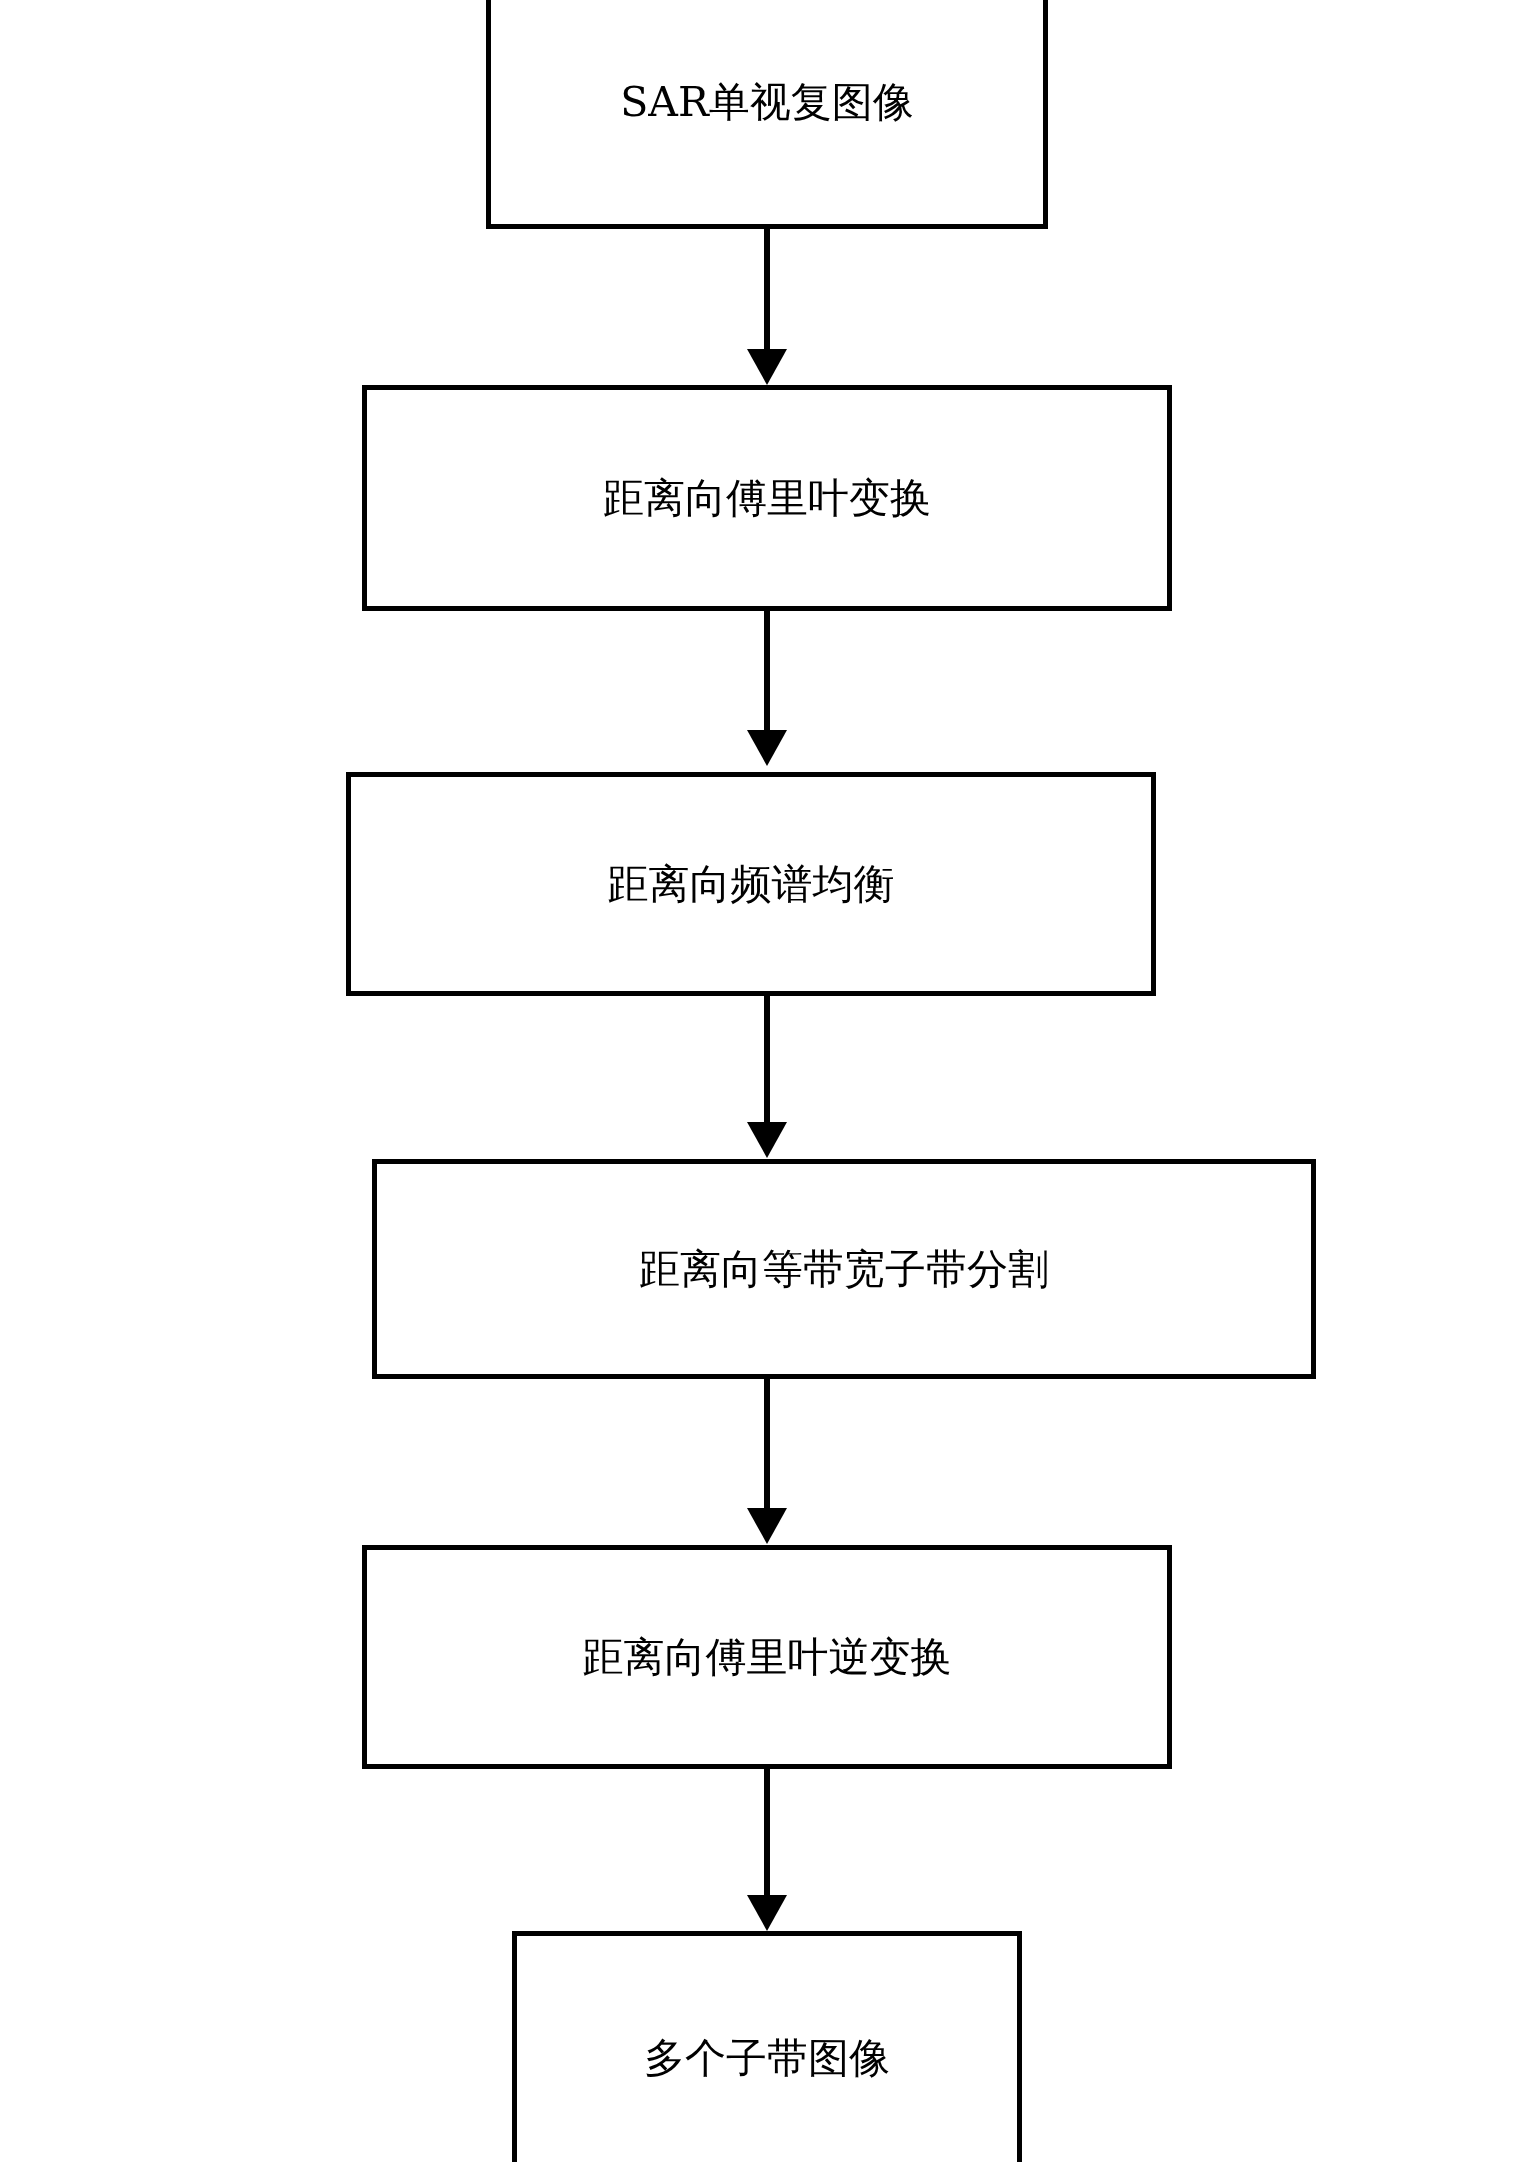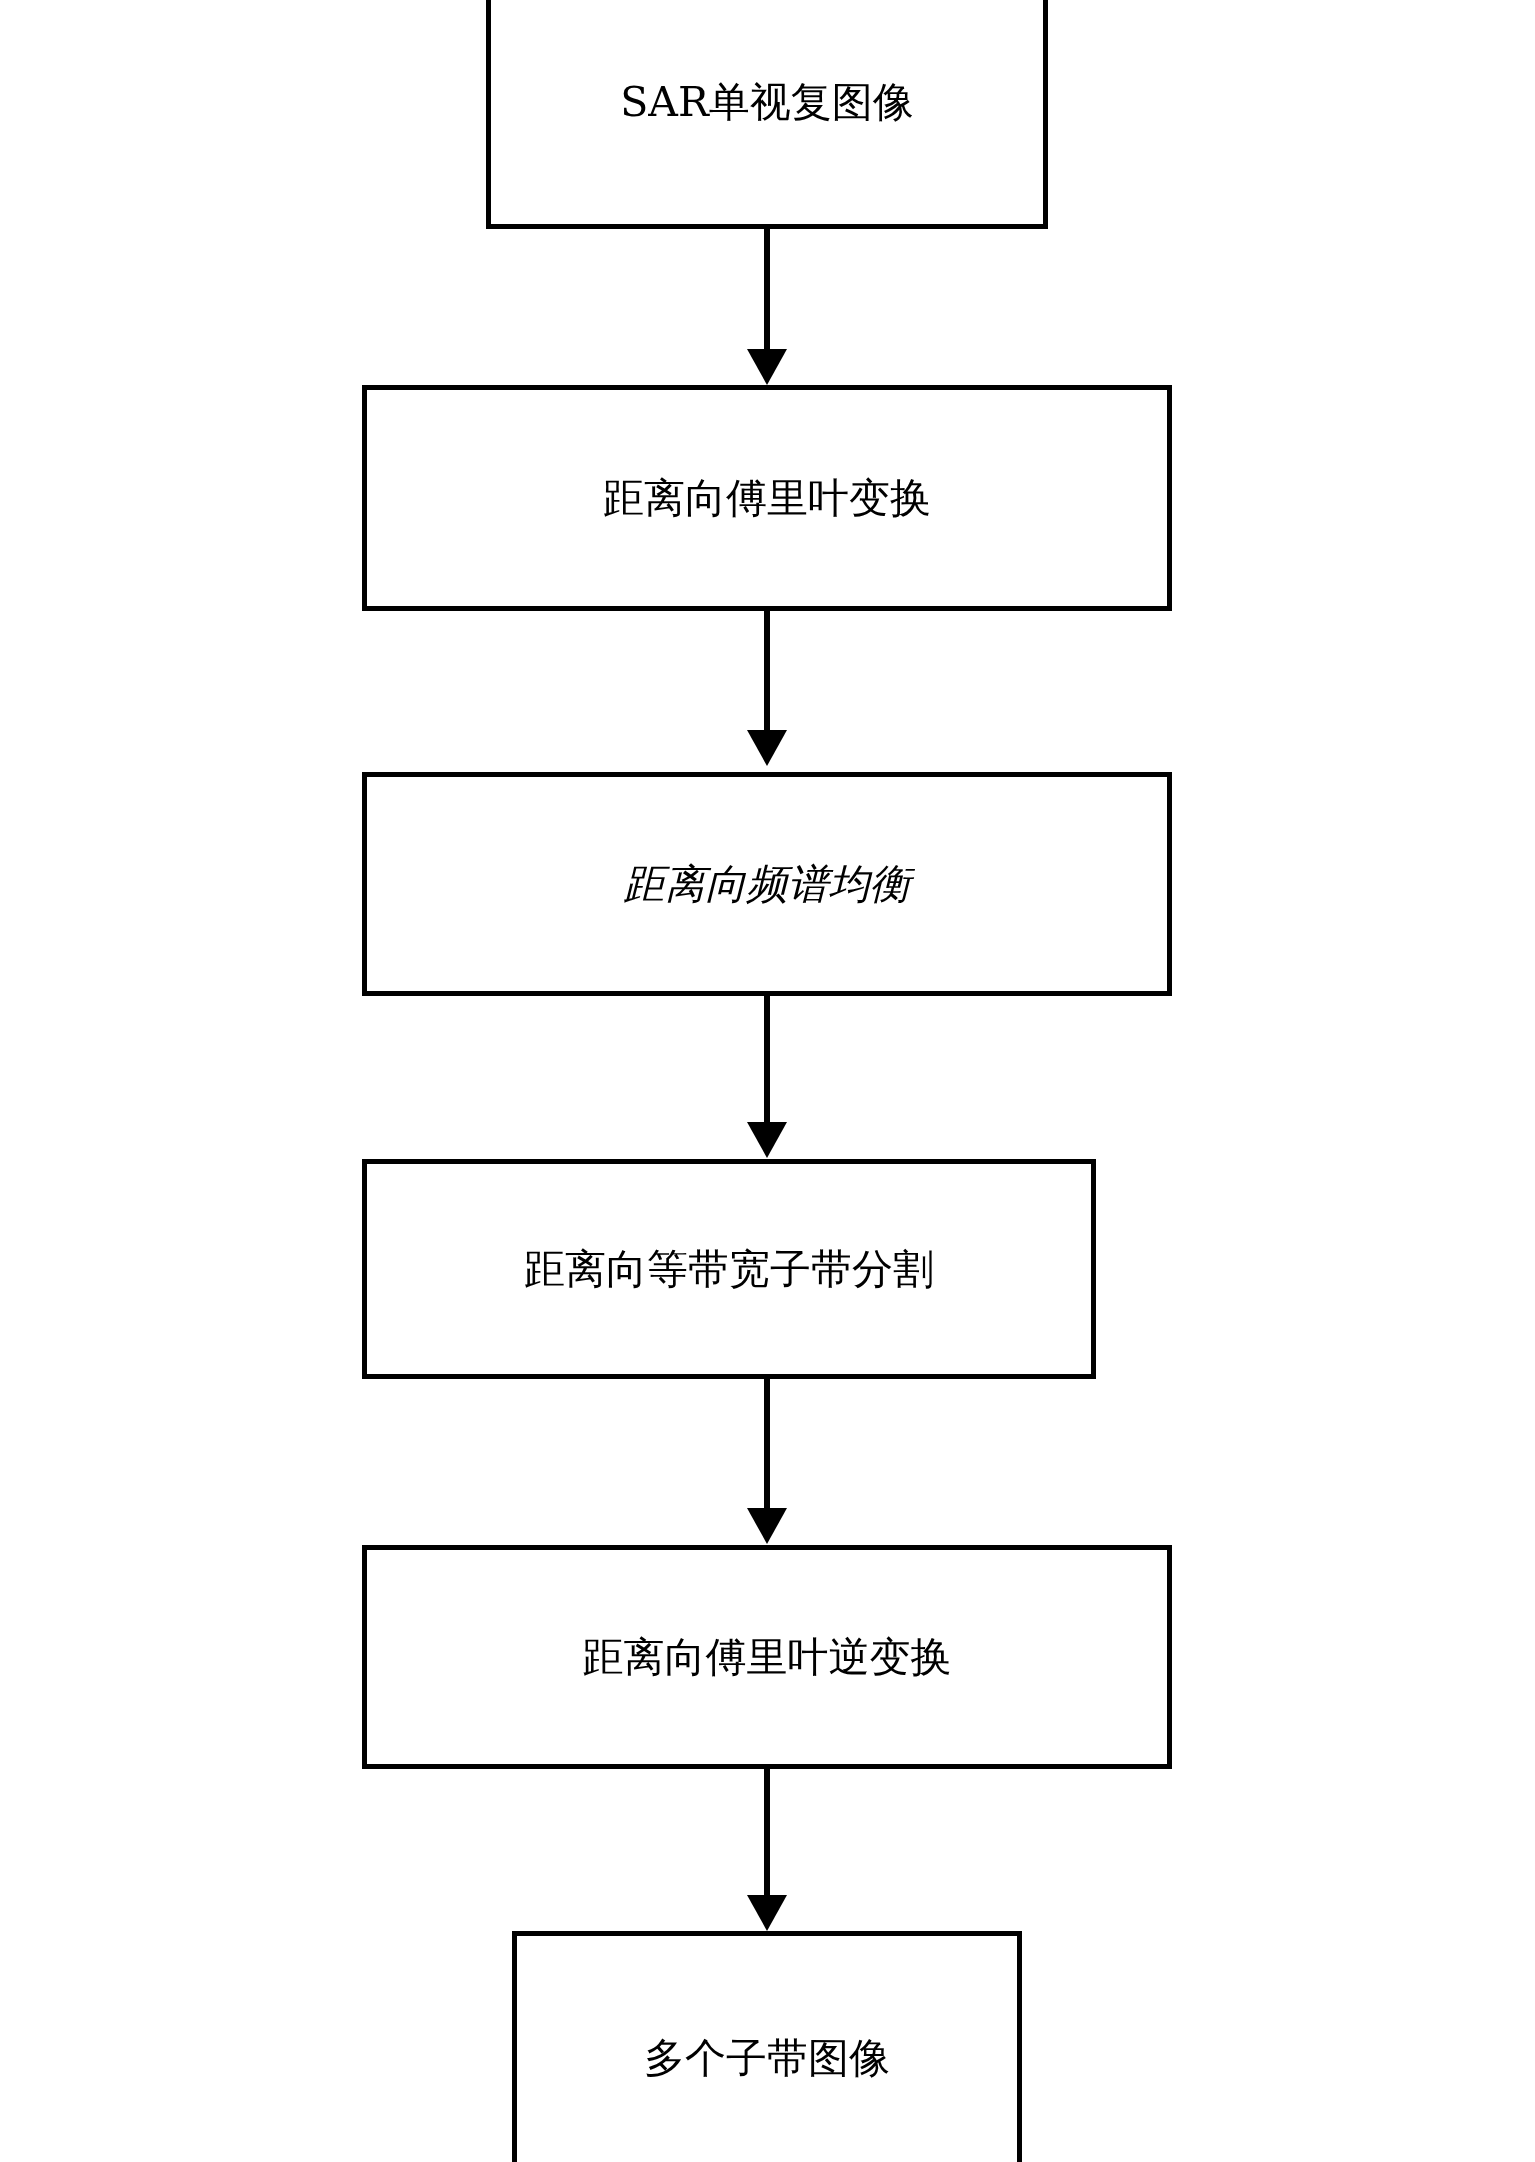--- a/index.html
+++ b/index.html
@@ -39,22 +39,22 @@
     line-height: 1.0;
     color: #000000;
     white-space: nowrap;
     letter-spacing: 0px;
     font-weight: 400;
   }
 
   
   .n1 { left: 486px; top: -24px;   width: 562px; height: 253px; }
   .n2 { left: 362px; top: 385px;   width: 810px; height: 226px; }
-  .n3 { left: 362px; top: 772px;   width: 810px; height: 224px; font-style: italic; }
-  .n4 { left: 362px; top: 1159px;  width: 734px; height: 220px; }
+  .n3 { left: 346px; top: 772px;   width: 810px; height: 224px; }
+  .n4 { left: 372px; top: 1159px;  width: 944px; height: 220px; }
   .n5 { left: 362px; top: 1545px;  width: 810px; height: 224px; }
   .n6 { left: 512px; top: 1931px;  width: 510px; height: 255px; }
 
   
   .connector {
     position: absolute;
     left: 764px;
     width: 6px;
     background: #000000;
   }

